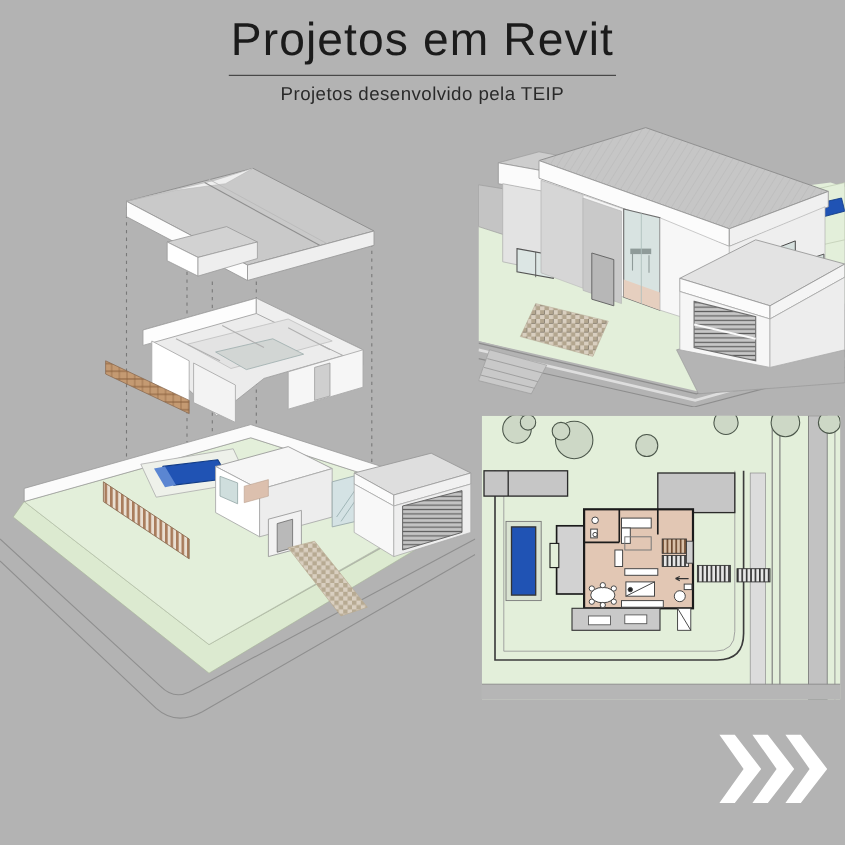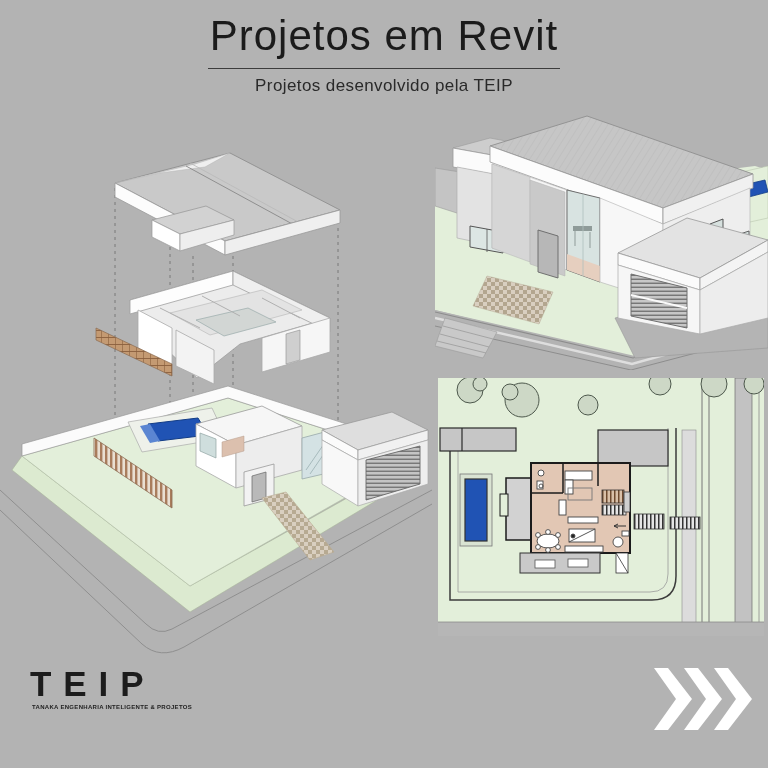--- a/index.html
+++ b/index.html
@@ -323,24 +323,20 @@
         <path d="M176,148 h12 M176,148 l4,-2 M176,148 l4,2" stroke="#333333" stroke-width="1" fill="none"></path>
       </g>
 
       <g>
         <rect x="196" y="136" width="30" height="15" fill="url(#p-stair)" stroke="#333333" stroke-width="0.8"></rect>
         <rect x="232" y="139" width="30" height="12" fill="url(#p-stair)" stroke="#333333" stroke-width="0.8"></rect>
       </g>
     </svg>
   </div>
 
-  <div class="brand">
-    <p class="brand-name">TEIP</p>
-    <p class="brand-tagline">TANAKA ENGENHARIA INTELIGENTE &amp; PROJETOS</p>
-  </div>
 
   <div class="chevrons" title="">
     <svg viewBox="0 0 112 78">
       <g fill="#ffffff">
         <path d="M2,8 h14 l24,31 -24,31 h-14 l22,-31 z"></path>
         <path d="M32,8 h14 l24,31 -24,31 h-14 l22,-31 z"></path>
         <path d="M62,8 h14 l24,31 -24,31 h-14 l22,-31 z"></path>
       </g>
     </svg>
   </div>

